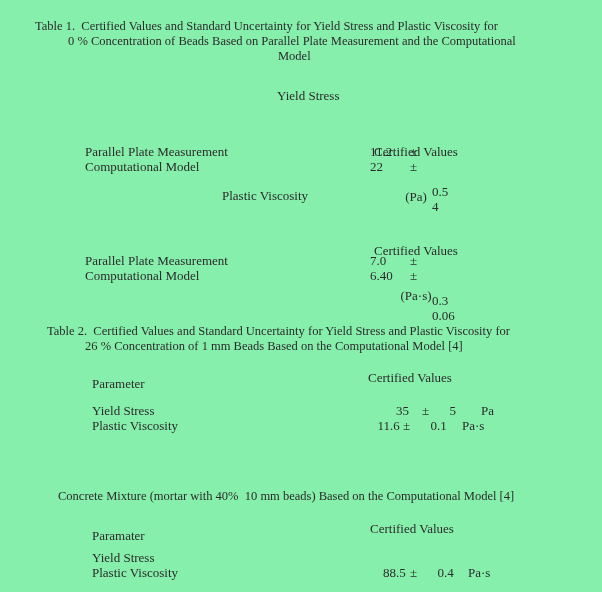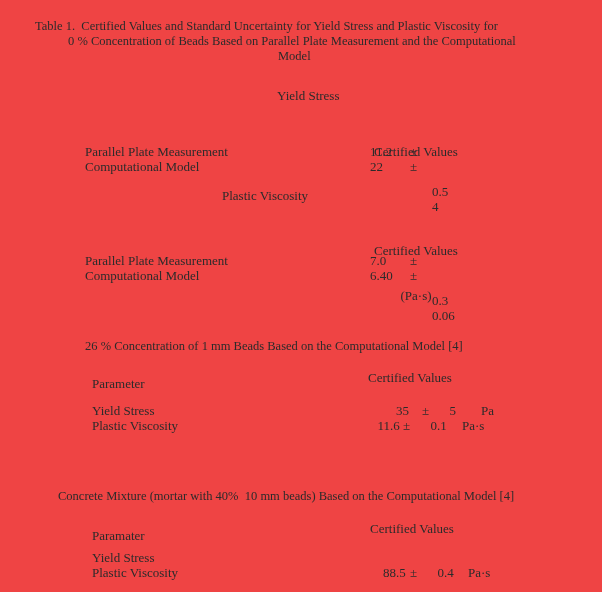--- a/index.html
+++ b/index.html
@@ -1,19 +1,19 @@
 <!DOCTYPE html>
 <html><head>
 <meta charset="utf-8">
 <style>
   html,body{margin:0;padding:0;background:#ffffff;}
   .page{
     position:relative;
     width:602px;height:592px;
-    background:#ef4444;
+    background:#86efac;
     font-family:"Liberation Serif","DejaVu Serif",serif;
     font-size:13px;
     line-height:14px;
     color:#2b2b2b;
     overflow:hidden;
   }
   .abs{position:absolute;white-space:pre;}
   .title{font-size:12.5px;}
   .cvblock{position:absolute;width:140px;text-align:center;line-height:15px;white-space:pre;}
   
@@ -38,20 +38,21 @@
 <div class="page">
 
   <div class="abs title" style="left:35px;top:19px">Table 1.  Certified Values and Standard Uncertainty for Yield Stress and Plastic Viscosity for</div>
   <div class="abs title" style="left:68px;top:34px">0 % Concentration of Beads Based on Parallel Plate Measurement and the Computational</div>
   <div class="abs title" style="left:278px;top:49px">Model</div>
 
   <div class="abs" style="left:277px;top:89px">Yield Stress</div>
 
   <div class="cvblock" style="left:346px;top:114px">
     <div>Certified Values</div>
+    <div>(Pa)</div>
   </div>
 
   <div class="abs" style="left:85px;top:145px">Parallel Plate Measurement</div>
   <div class="abs vals t1" style="left:370px;top:145px"><span class="cv">11.2</span><span class="cp">±</span><span class="cu">0.5</span></div>
 
   <div class="abs" style="left:85px;top:160px">Computational Model</div>
   <div class="abs vals t1" style="left:370px;top:160px"><span class="cv">22</span><span class="cp">±</span><span class="cu">4</span></div>
 
   <div class="abs" style="left:222px;top:189px">Plastic Viscosity</div>
 
@@ -59,20 +60,21 @@
     <div>Certified Values</div>
     <div>(Pa·s)</div>
   </div>
 
   <div class="abs" style="left:85px;top:254px">Parallel Plate Measurement</div>
   <div class="abs vals t1" style="left:370px;top:254px"><span class="cv">7.0</span><span class="cp">±</span><span class="cu">0.3</span></div>
 
   <div class="abs" style="left:85px;top:269px">Computational Model</div>
   <div class="abs vals t1" style="left:370px;top:269px"><span class="cv">6.40</span><span class="cp">±</span><span class="cu">0.06</span></div>
 
+  <div class="abs title" style="left:47px;top:324px">Table 2.  Certified Values and Standard Uncertainty for Yield Stress and Plastic Viscosity for</div>
   <div class="abs title" style="left:85px;top:339px">26 % Concentration of 1 mm Beads Based on the Computational Model [4]</div>
 
   <div class="abs" style="left:92px;top:377px">Parameter</div>
   <div class="abs" style="left:368px;top:371px">Certified Values</div>
 
   <div class="abs" style="left:92px;top:404px">Yield Stress</div>
   <div class="abs vals t2" style="left:384px;top:404px"><span class="cv dec" style="--iw:25px"><span class="di">35</span><span class="df"></span></span><span class="cp">±</span><span class="cu dec" style="--iw:13px"><span class="di">5</span><span class="df"></span></span><span class="cun">Pa</span></div>
 
   <div class="abs" style="left:92px;top:419px">Plastic Viscosity</div>
   <div class="abs vals t2" style="left:365px;top:419px"><span class="cv dec" style="--iw:25px"><span class="di">11</span><span class="df">.6</span></span><span class="cp">±</span><span class="cu dec" style="--iw:13px"><span class="di">0</span><span class="df">.1</span></span><span class="cun">Pa·s</span></div>

